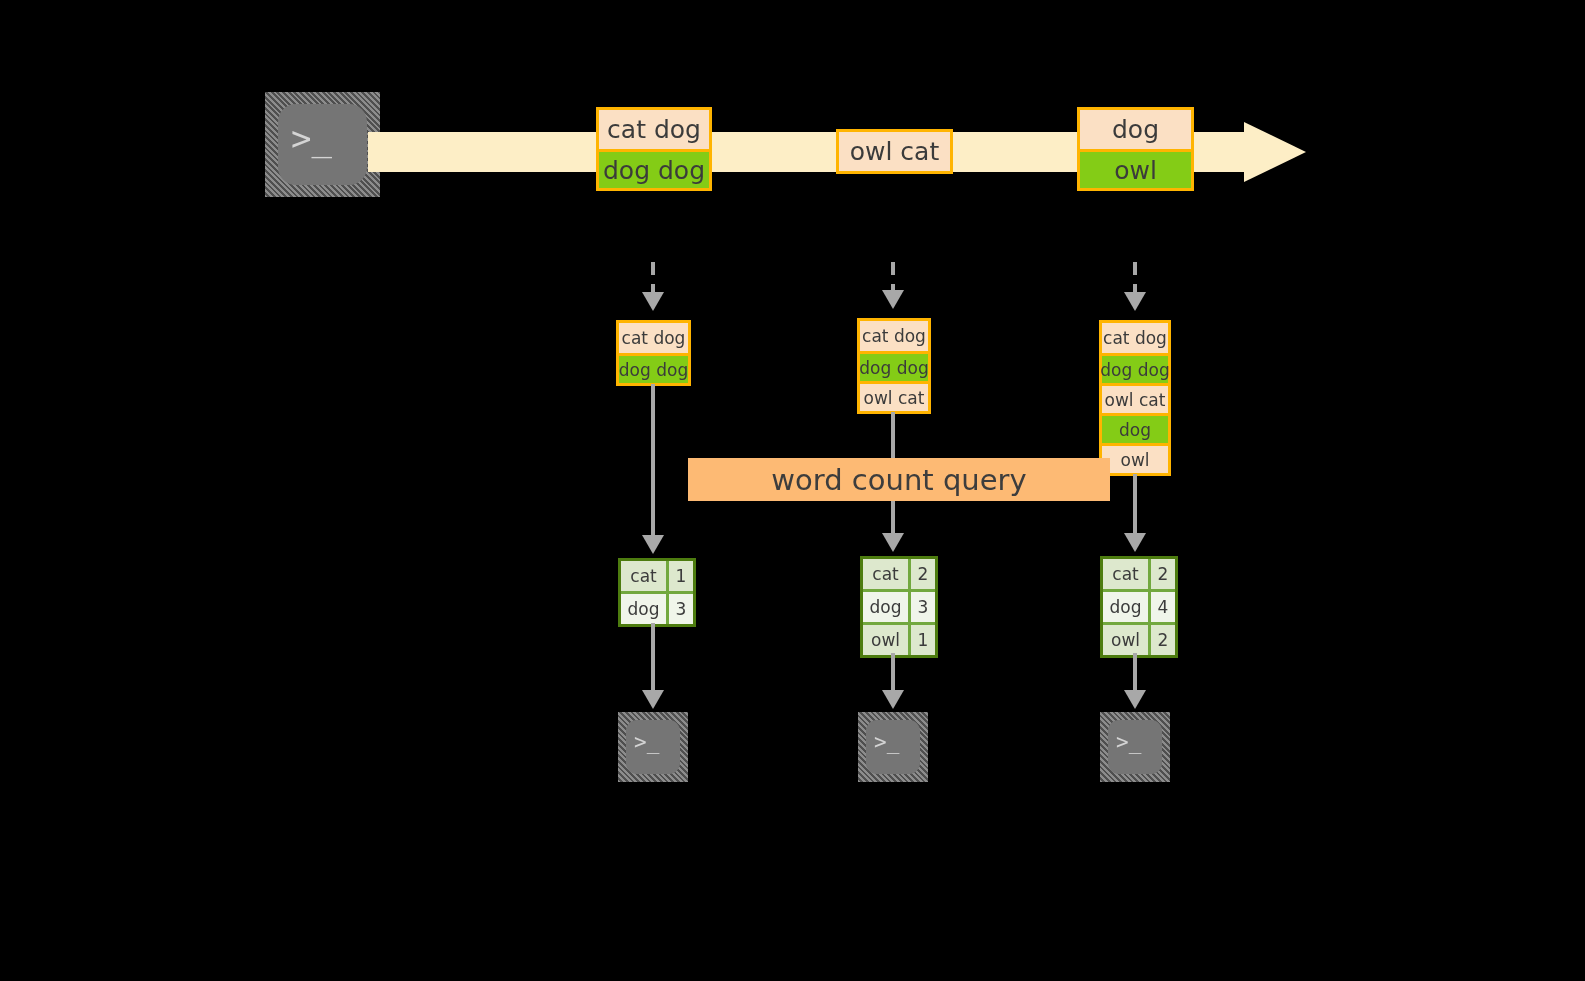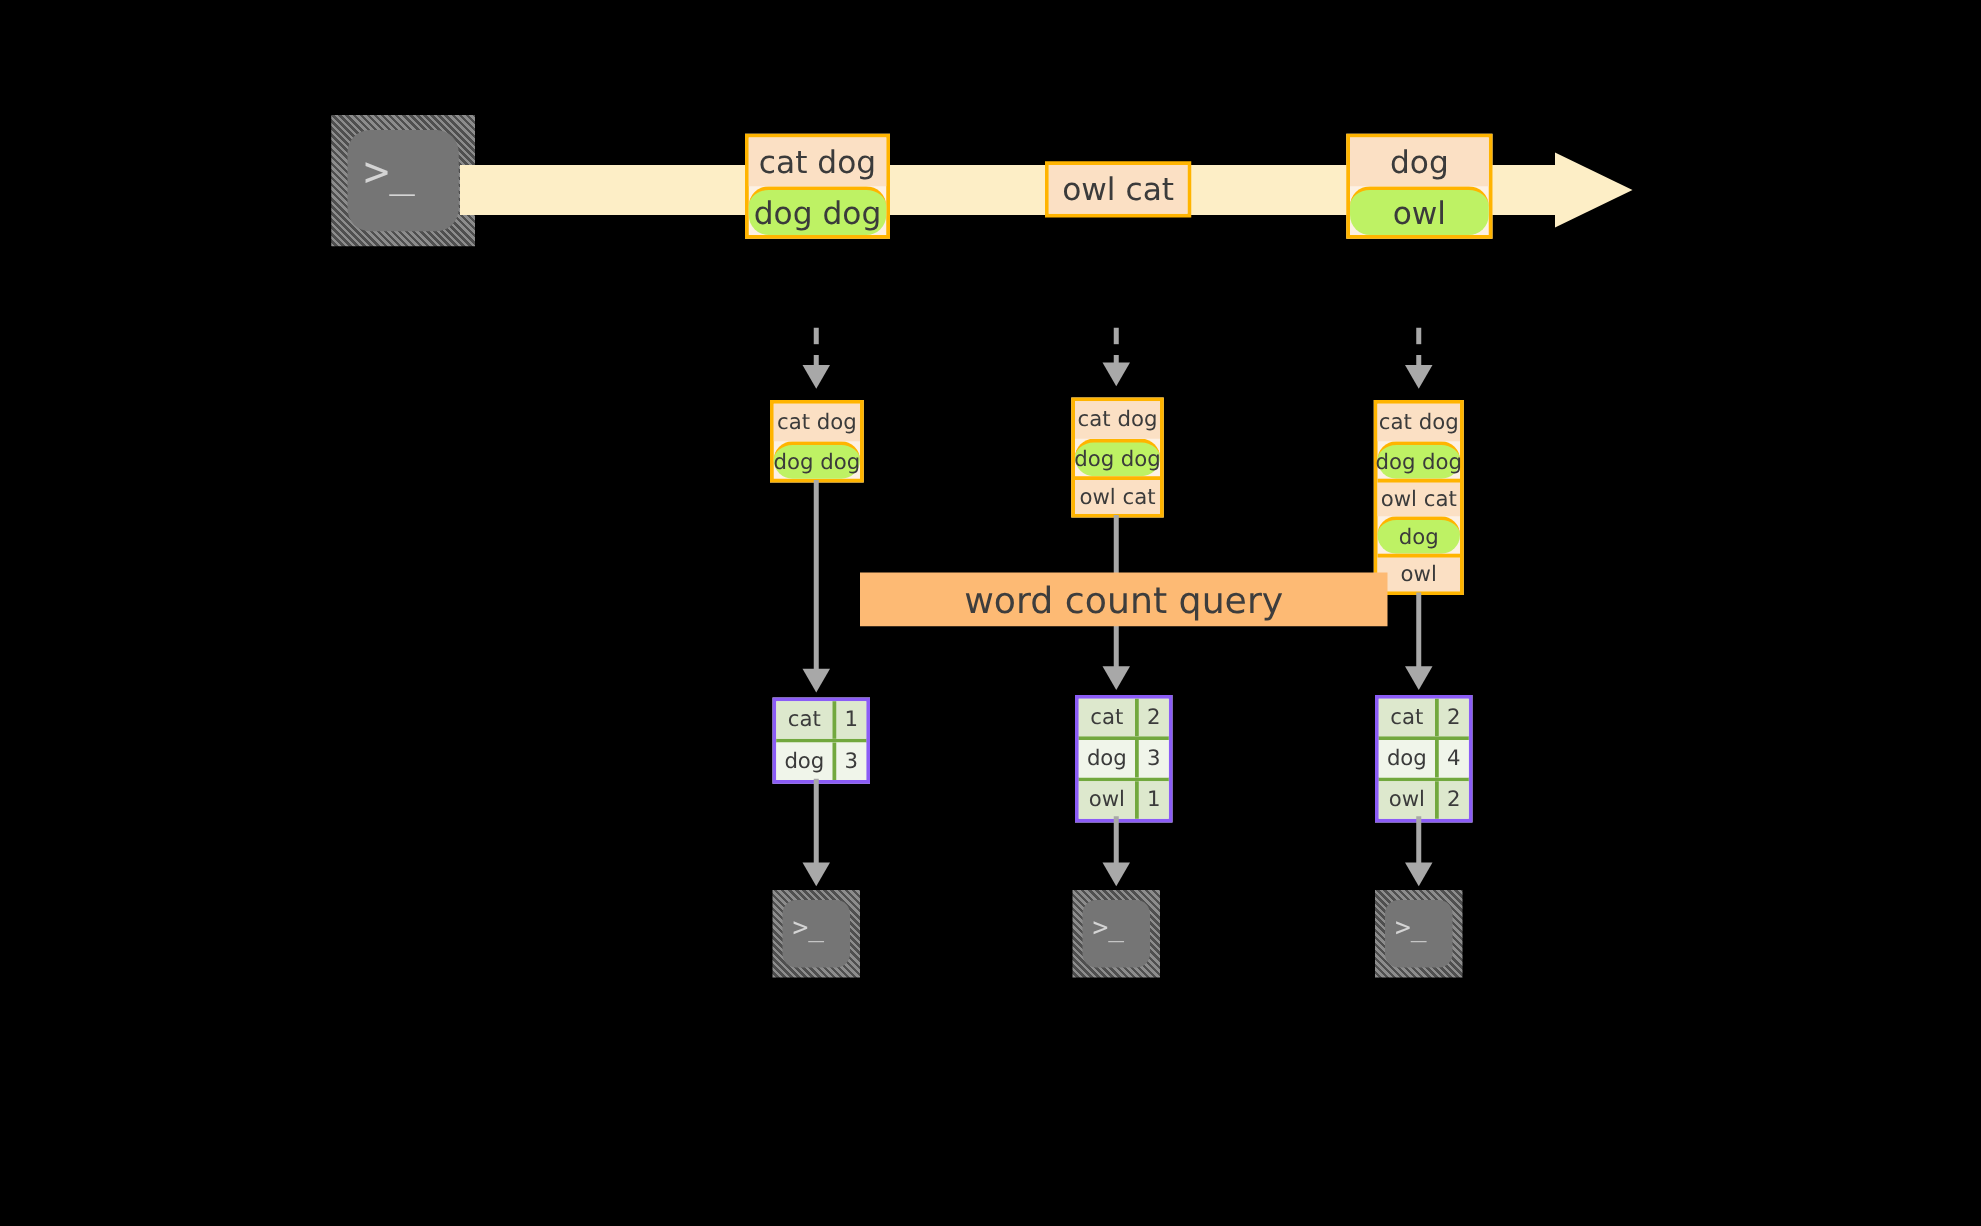--- a/index.html
+++ b/index.html
@@ -81,41 +81,41 @@
   }
   .orow {
     box-sizing: border-box;
     display: flex;
     align-items: center;
     justify-content: center;
     color: #3b3b3b;
     white-space: nowrap;
   }
   .orow.dark { background: #fbe0c4; }
-  .orow.light { background: #bef264; border-radius: 16px; }
+  .orow.light { background: #84cc16; }
   .orow + .orow { border-top: 3px solid #ffb400; }
 
   
   .obox.big .orow { height: 39px; font-size: 25px; }
   .obox.b1 { left: 596px; top: 107px; width: 116px; }
   .obox.b2 { left: 836px; top: 129px; width: 117px; }
   .obox.b3 { left: 1077px; top: 107px; width: 117px; }
 
   
   .obox.sm { box-sizing: border-box; border-width: 3px; }
   .obox.sm .orow { height: 30px; font-size: 17px; }
   .obox.s1 { left: 616px; top: 320px; width: 75px; }
   .obox.s2 { left: 857px; top: 318px; width: 74px; }
   .obox.s3 { left: 1099px; top: 320px; width: 72px; }
 
   
   .gtable {
     position: absolute;
     box-sizing: border-box;
-    border: 3px solid #8b5cf6;
+    border: 3px solid #4d7c0f;
     background: #eef4e6;
     border-collapse: collapse;
   }
   .grow {
     display: flex;
     height: 30px;
   }
   .grow + .grow { border-top: 3px solid #72a83e; }
   .gcell {
     box-sizing: border-box;

